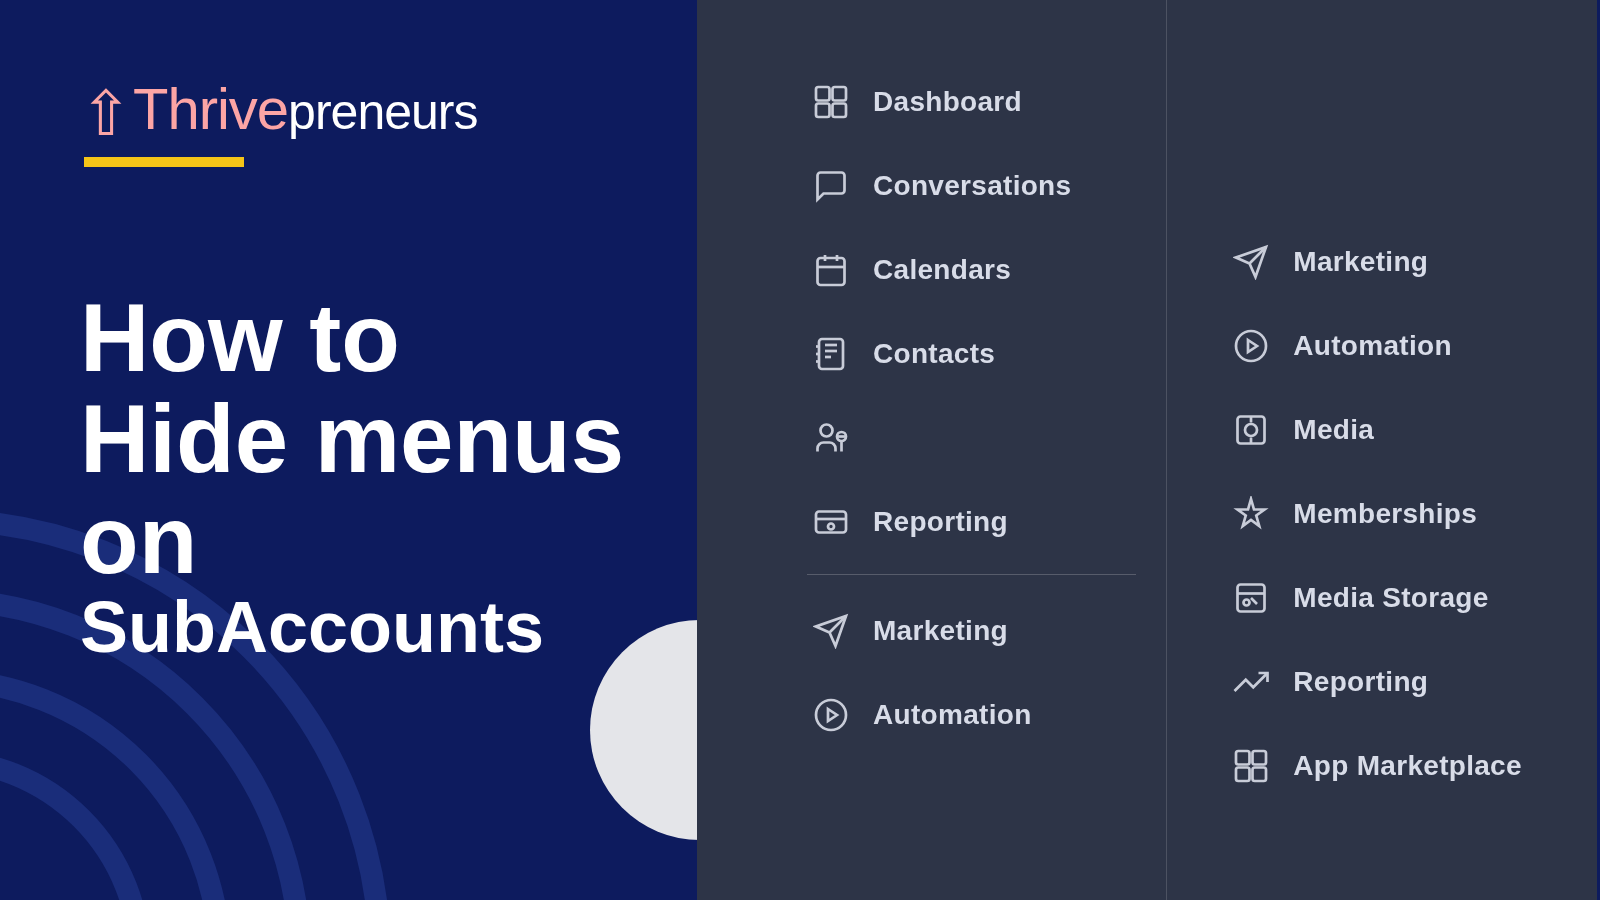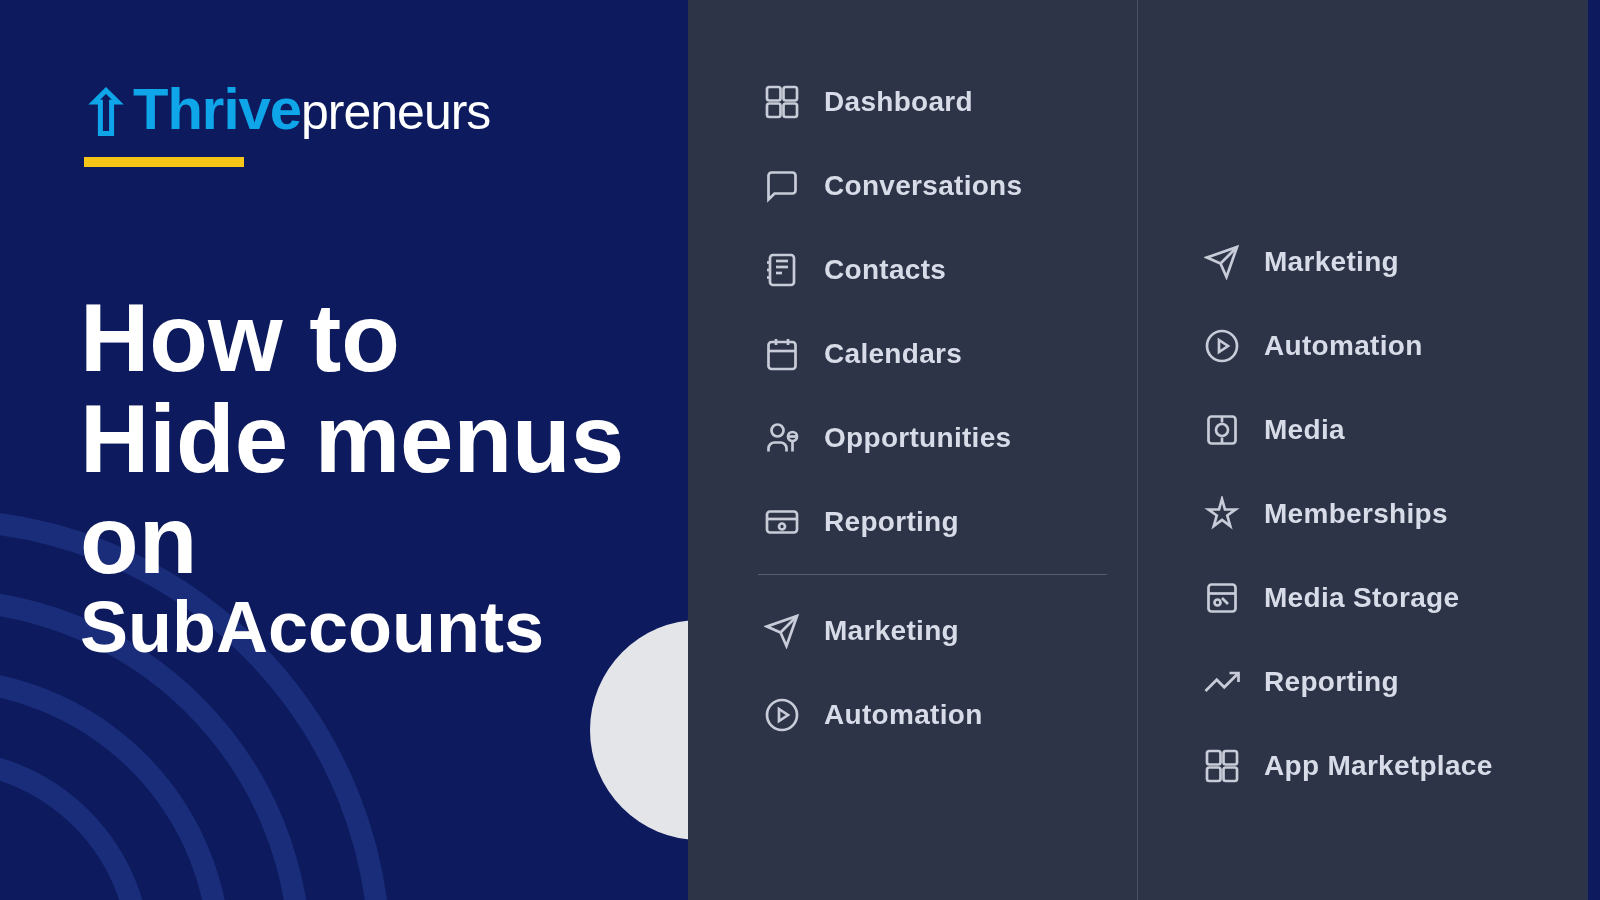--- a/index.html
+++ b/index.html
@@ -54,22 +54,22 @@
 
     .logo-text {
       font-size: 58px;
       font-weight: 900;
       color: #ffffff;
       line-height: 1;
       letter-spacing: -1px;
     }
 
     .logo-text .thrive-bold {
-      font-weight: 700;
-      color: #0ea5e9;
+      font-weight: 400;
+      color: #fca5a5;
       margin-top: 16px;
     }
 
     .logo-text .preneurs {
       font-weight: 400;
       color: #ffffff;
       font-size: 50px;
     }
 
     .logo-underline {
@@ -106,26 +106,27 @@
     .main-heading .subaccounts {
       font-size: 72px;
       font-weight: 900;
       color: #ffffff;
       line-height: 1.05;
     }
 
     
     .right-panel {
       position: absolute;
-      right: 12px;
+      right: 3px;
       top: 0;
       width: 900px;
       height: 900px;
       background: #2d3447;
       display: flex;
+      padding-left: 40px;
     }
 
     
     .menu-col-left {
       width: 450px;
       padding: 60px 20px 40px 60px;
       border-right: 1px solid rgba(255,255,255,0.15);
     }
 
     
@@ -229,55 +230,54 @@
         <svg viewBox="0 0 24 24">
             <path d="M21 15a2 2 0 01-2 2H7l-4 4V5a2 2 0 012-2h14a2 2 0 012 2z"></path>
           </svg>
       </div>
       <span class="menu-label">Conversations</span>
     </div>
 
     <div class="menu-item">
       <div class="menu-icon">
         <svg viewBox="0 0 24 24">
+            <rect x="3" y="4" width="18" height="18" rx="2"></rect>
+            <line x1="16" y1="2" x2="16" y2="6"></line>
+            <line x1="8" y1="2" x2="8" y2="6"></line>
+            <line x1="3" y1="10" x2="21" y2="10"></line>
+          </svg>
+      </div>
+      <span class="menu-label">Calendars</span>
+    </div>
+
+    <div class="menu-item">
+      <div class="menu-icon">
+        <svg viewBox="0 0 24 24">
             <rect x="4" y="2" width="16" height="20" rx="2"></rect>
             <line x1="8" y1="6" x2="16" y2="6"></line>
             <line x1="8" y1="10" x2="16" y2="10"></line>
             <line x1="8" y1="14" x2="12" y2="14"></line>
             <line x1="2" y1="7" x2="4" y2="7"></line>
             <line x1="2" y1="12" x2="4" y2="12"></line>
             <line x1="2" y1="17" x2="4" y2="17"></line>
           </svg>
       </div>
       <span class="menu-label">Contacts</span>
     </div>
 
     <div class="menu-item">
       <div class="menu-icon">
         <svg viewBox="0 0 24 24">
-            <rect x="3" y="4" width="18" height="18" rx="2"></rect>
-            <line x1="16" y1="2" x2="16" y2="6"></line>
-            <line x1="8" y1="2" x2="8" y2="6"></line>
-            <line x1="3" y1="10" x2="21" y2="10"></line>
-          </svg>
-      </div>
-      <span class="menu-label">Calendars</span>
-    </div>
-
-    <div class="menu-item">
-      <div class="menu-icon">
-        <svg viewBox="0 0 24 24">
             <circle cx="9" cy="7" r="4"></circle>
             <path d="M3 21v-2a4 4 0 014-4h4a4 4 0 014 4v2"></path>
             <circle cx="19" cy="11" r="3"></circle>
             <path d="M19 14v7"></path>
             <path d="M22 11h-6"></path>
           </svg>
       </div>
-      <span class="menu-label">Opportunities</span>
     </div>
 
     <div class="menu-item">
       <div class="menu-icon">
         <svg viewBox="0 0 24 24">
             <rect x="2" y="5" width="20" height="14" rx="2"></rect>
             <line x1="2" y1="10" x2="22" y2="10"></line>
             <circle cx="12" cy="15" r="2"></circle>
           </svg>
       </div>

